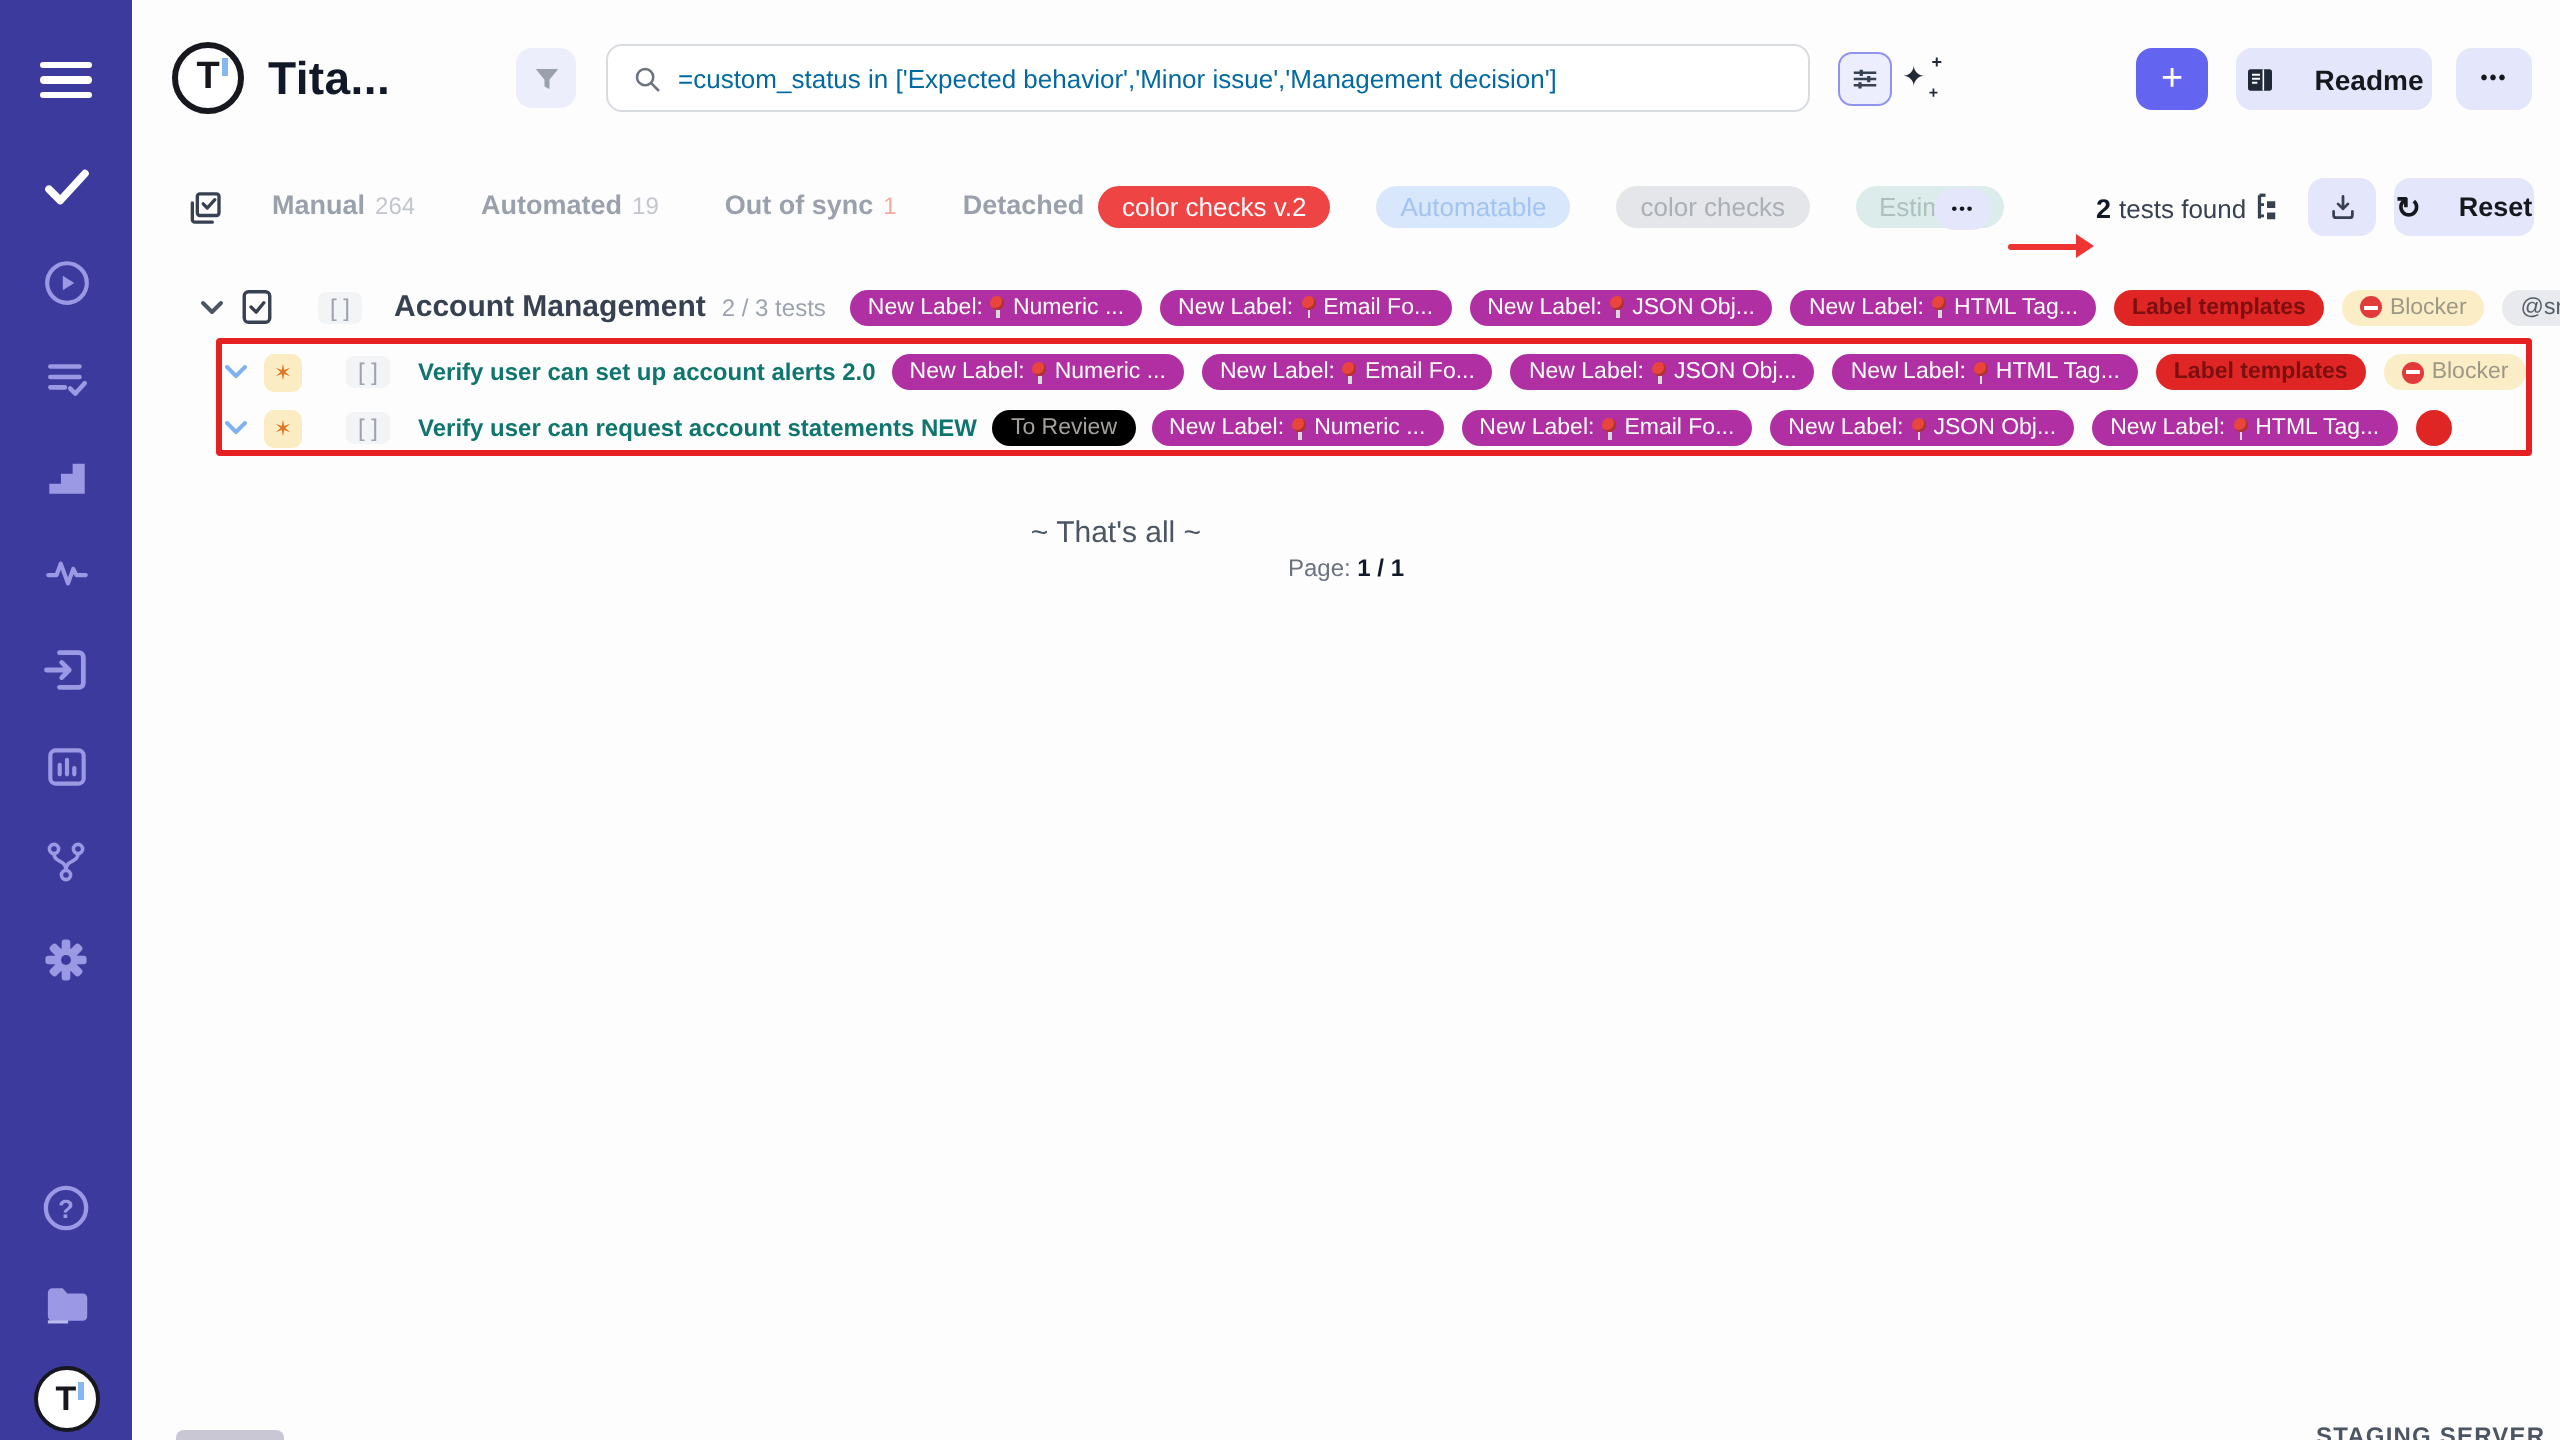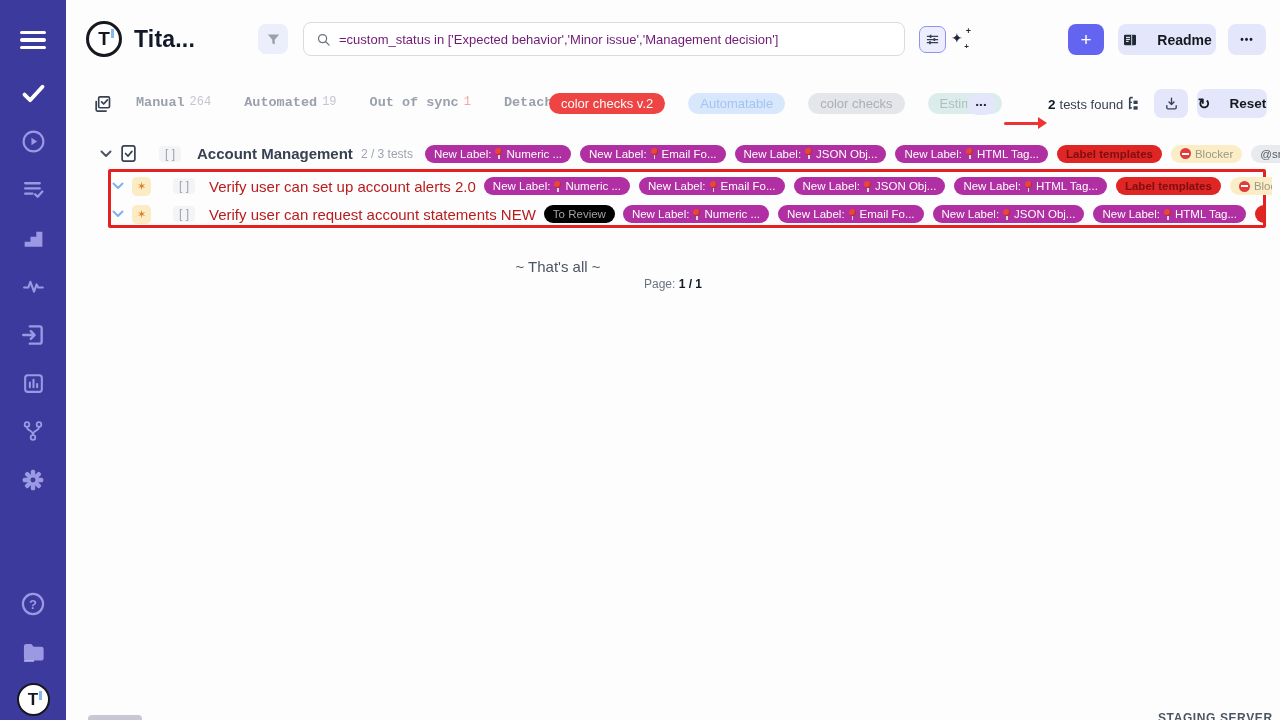--- a/index.html
+++ b/index.html
@@ -17,31 +17,31 @@
                  width:36px; height:36px; border:3px solid #16181d; border-radius:50%;
                  background:#fff; font-weight:bold; color:#16181d; position:relative; }
   .logo-t { font-size:19px; font-weight:800; position:relative; }
   .logo-t::after { content:""; position:absolute; right:-4px; top:1px; width:3px; height:9px; background:#84b7f3; }
   #page-title { font-size:23px; font-weight:700; color:#111827; letter-spacing:.2px; }
   .soft-btn { display:flex; align-items:center; justify-content:center; gap:19px;
               background:#e4e7fb; border:none; border-radius:8px; color:#16181d;
               font-size:14px; font-weight:600; cursor:pointer; font-family:inherit; }
   #search-box { display:flex; align-items:center; gap:8px; width:602px; height:34px;
                 border:1px solid #d8dbe0; border-radius:8px; background:#fff; padding:0 12px; }
-  #search-input { border:none; outline:none; flex:1; font-size:13px; color:#701a75; font-family:inherit; background:transparent; }
+  #search-input { border:none; outline:none; flex:1; font-size:13px; color:#0369a1; font-family:inherit; background:transparent; }
   #sliders-btn { width:27px; height:27px; border:1.5px solid #9193f0; background:#eceefe;
                  border-radius:7px; display:flex; align-items:center; justify-content:center; cursor:pointer; }
   .sparkle-wrap { position:relative; width:20px; height:20px; color:#1f2937; }
   .sparkle-main { position:absolute; left:0; top:1px; font-size:14px; }
   .sparkle-p1 { position:absolute; right:0; top:-3px; font-size:9px; font-weight:bold; }
   .sparkle-p2 { position:absolute; right:2px; bottom:-2px; font-size:8px; font-weight:bold; }
   #add-btn { background:#6365f1; color:#fff; font-size:19px; font-weight:500; border-radius:8px; border:none; cursor:pointer; }
 
   
-  .tab { display:flex; gap:5px; align-items:flex-start; font-size:13.5px; font-weight:600; color:#9aa1ad; cursor:pointer;font-family:Liberation Mono, monospace; }
+  .tab { display:flex; gap:5px; align-items:flex-end; font-size:13.5px; font-weight:600; color:#9aa1ad; cursor:pointer; }
   .tab .cnt { font-size:12px; color:#c3c7cd; font-weight:500; }
   .tab .cnt.warn { color:#f5a8a0; }
   #filter-tabs { display:flex; gap:33px; align-items:center; }
   #filter-pills { display:flex; gap:23px; align-items:center; }
   #filter-pills .pill { height:21px; padding:0 12px; border-radius:11px; font-size:13px; font-weight:500; }
   .results { font-size:13px; color:#374151; }
   .results b { color:#111827; font-size:13.5px; margin-right:4px; }
   .arrow-line { position:relative; width:36px; height:3px; background:#ee3333; border-radius:2px; }
   .arrow-line::after { content:""; position:absolute; right:-7px; top:-5px; border-left:9px solid #ee3333;
                        border-top:6.5px solid transparent; border-bottom:6.5px solid transparent; }
@@ -63,21 +63,21 @@
                      background:#e8453c; box-shadow:inset -1px -1px 0 rgba(0,0,0,.25); }
   .ico-pin::after  { content:""; position:absolute; top:7px; left:3px; width:1.5px; height:4px; background:#d9d9d9; }
   .ico-no-entry { position:relative; width:11px; height:11px; border-radius:50%; background:#e23b3b; flex:none; }
   .ico-no-entry::after { content:""; position:absolute; left:2px; top:4.5px; width:7px; height:2px; background:#fff; }
 
   
   .trow { display:flex; align-items:center; gap:8px; overflow:hidden; }
   .bracket { font-size:12px; color:#9ca3af; background:#f3f4f6; border-radius:4px; padding:1px 6px; flex:none; }
   .suite-name { font-size:15px; font-weight:600; color:#374151; flex:none; }
   .suite-count { font-size:12px; color:#9ca3af; flex:none; margin-right:4px; }
-  .test-title { font-size:15px; color:#b91c1c; flex:none; }
+  .test-title { font-size:12px; color:#0f766e; flex:none;font-weight:bold; }
   .boom { display:flex; align-items:center; justify-content:center; width:19px; height:19px;
           background:#fcecc3; border-radius:5px; color:#dd7a28; font-size:11px; flex:none; }
   #highlight-box { border:3px solid #e42020; border-radius:2px; pointer-events:none; }
 
   
   #end-message { font-size:15px; color:#4b5563; }
   #page-indicator { font-size:12px; color:#6b7280; }
   #page-indicator b { color:#111827; }
   #staging-banner { font-size:12px; font-weight:700; color:#4b5563; letter-spacing:.6px; }
   .bottom-chip { width:54px; height:9px; background:#c9c7d4; border-radius:4px; }

